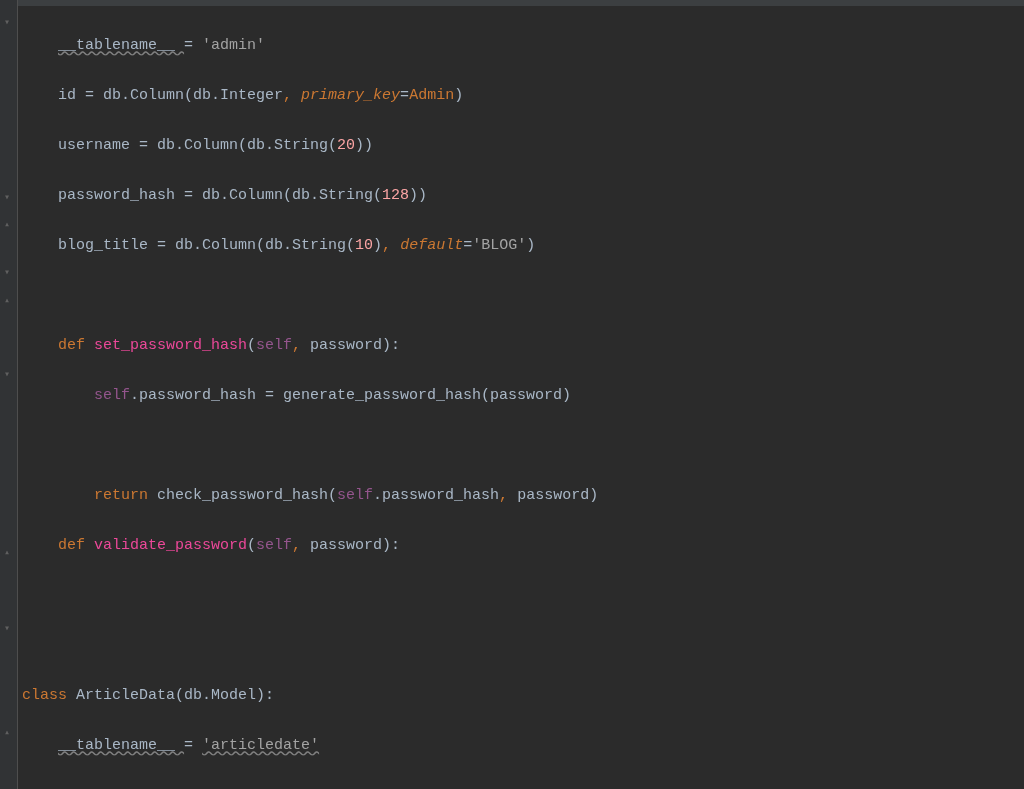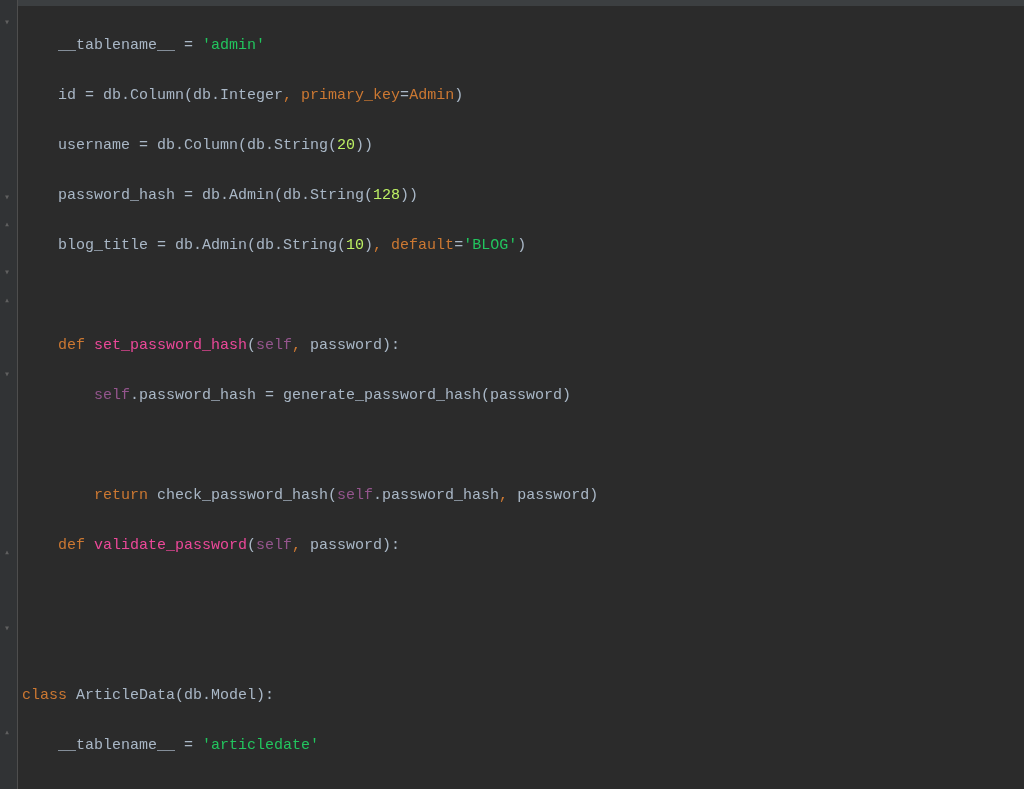--- a/index.html
+++ b/index.html
@@ -38,25 +38,26 @@
   right: 0;
   white-space: pre;
 }
 .line {
   height: 25px;
   padding-left: 4px;
 }
 .kw { color: #cc7832; }
 .fn { color: #ec4899; }
 .self { color: #94558d; font-family: Liberation Mono, monospace; }
-.str { color: #22c55e; }
-.num { color: #bef264; }
+.str { color: #a3a3a3; }
+.num { color: #fca5a5; }
 .param { color: #cc7832; }
-.ital { }
+.ital { font-style: italic; }
 .underwave {
+  text-decoration: underline;
   text-decoration-style: wavy;
   text-decoration-color: #808080;
 }
 .tabbar {
   position: absolute;
   top: 0; left: 18px; right: 0;
   height: 6px;
   background: #3c3f41;
   overflow: hidden;
 }
@@ -75,22 +76,22 @@
   <div class="gutter-icon" style="top:362px">▾</div>
   <div class="gutter-icon" style="top:540px">▴</div>
   <div class="gutter-icon" style="top:616px">▾</div>
   <div class="gutter-icon" style="top:720px">▴</div>
 </div>
 
 <div class="code-area">
 <div class="line"><span>    </span><span class="underwave">__tablename__ </span><span>= </span><span class="str">'admin'</span></div>
 <div class="line"><span>    </span><span>id = db.Column(db.Integer</span><span class="kw">, </span><span class="param ital">primary_key</span><span>=</span><span class="kw">Admin</span><span>)</span></div>
 <div class="line"><span>    </span><span>username = db.Column(db.String(</span><span class="num">20</span><span>))</span></div>
-<div class="line"><span>    </span><span>password_hash = db.Admin(db.String(</span><span class="num">128</span><span>))</span></div>
-<div class="line"><span>    </span><span>blog_title = db.Admin(db.String(</span><span class="num">10</span><span>)</span><span class="kw">, </span><span class="param ital">default</span><span>=</span><span class="str">'BLOG'</span><span>)</span></div>
+<div class="line"><span>    </span><span>password_hash = db.Column(db.String(</span><span class="num">128</span><span>))</span></div>
+<div class="line"><span>    </span><span>blog_title = db.Column(db.String(</span><span class="num">10</span><span>)</span><span class="kw">, </span><span class="param ital">default</span><span>=</span><span class="str">'BLOG'</span><span>)</span></div>
 <div class="line"></div>
 <div class="line"><span>    </span><span class="kw">def </span><span class="fn">set_password_hash</span><span>(</span><span class="self">self</span><span class="kw">, </span><span>password):</span></div>
 <div class="line"><span>        </span><span class="self">self</span><span>.password_hash = generate_password_hash(password)</span></div>
 <div class="line"></div>
 <div class="line"><span>        </span><span class="kw">return </span><span>check_password_hash(</span><span class="self">self</span><span>.password_hash</span><span class="kw">, </span><span>password)</span></div>
 <div class="line"><span>    </span><span class="kw">def </span><span class="fn">validate_password</span><span>(</span><span class="self">self</span><span class="kw">, </span><span>password):</span></div>
 <div class="line"></div>
 <div class="line"></div>
 <div class="line"><span class="kw">class </span><span>ArticleData</span><span>(db.Model):</span></div>
 <div class="line"><span>    </span><span class="underwave">__tablename__ </span><span>= </span><span class="str underwave">'articledate'</span></div>

